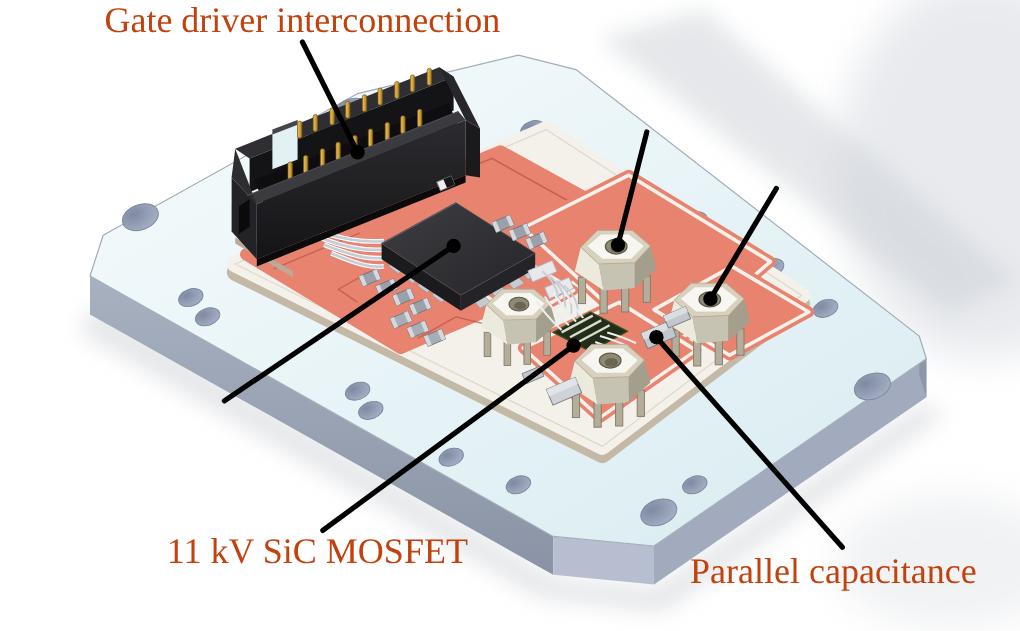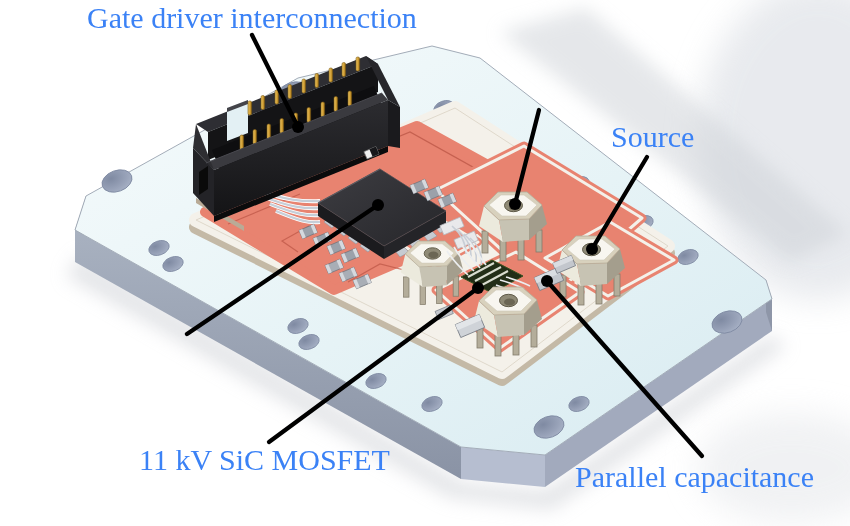--- a/index.html
+++ b/index.html
@@ -1,19 +1,19 @@
 <!DOCTYPE html>
 <html><head>
 <meta charset="utf-8">
 <style>
   html,body{margin:0;padding:0;background:#ffffff;}
   .stage{position:relative;width:850px;height:526px;background:#ffffff;overflow:hidden;
          font-family:"Liberation Serif","DejaVu Serif",serif;}
   .stage svg{position:absolute;left:0;top:0;}
-  .lbl{position:absolute;color:#3b82f6;font-size:30px;line-height:1.05;white-space:nowrap;
+  .lbl{position:absolute;color:#c2410c;font-size:30px;line-height:1.05;white-space:nowrap;
        font-family:"Liberation Serif","DejaVu Serif",serif;}
 </style>
 </head>
 <body>
 
 <div class="stage">
 <svg width="850" height="526" viewBox="0 0 850 526">
   <defs>
     <linearGradient id="gTop" x1="0" y1="0" x2="1" y2="1">
       <stop offset="0" stop-color="#f6fbfc"></stop>
@@ -383,16 +383,15 @@
           <circle cx="478" cy="288" r="6" stroke="none"></circle>
     </g>
     <g>
       <line x1="702" y1="456" x2="547" y2="281"></line>
           <circle cx="547" cy="281" r="6" stroke="none"></circle>
     </g>
   </g>
 </svg>
 
 <div class="lbl" style="left:87px;top:2px">Gate driver interconnection</div>
-<div class="lbl" style="left:611px;top:121px">Source</div>
 <div class="lbl" style="left:139px;top:444px">11 kV SiC MOSFET</div>
 <div class="lbl" style="left:575px;top:461px">Parallel capacitance</div>
 </div>
 
 </body></html>

